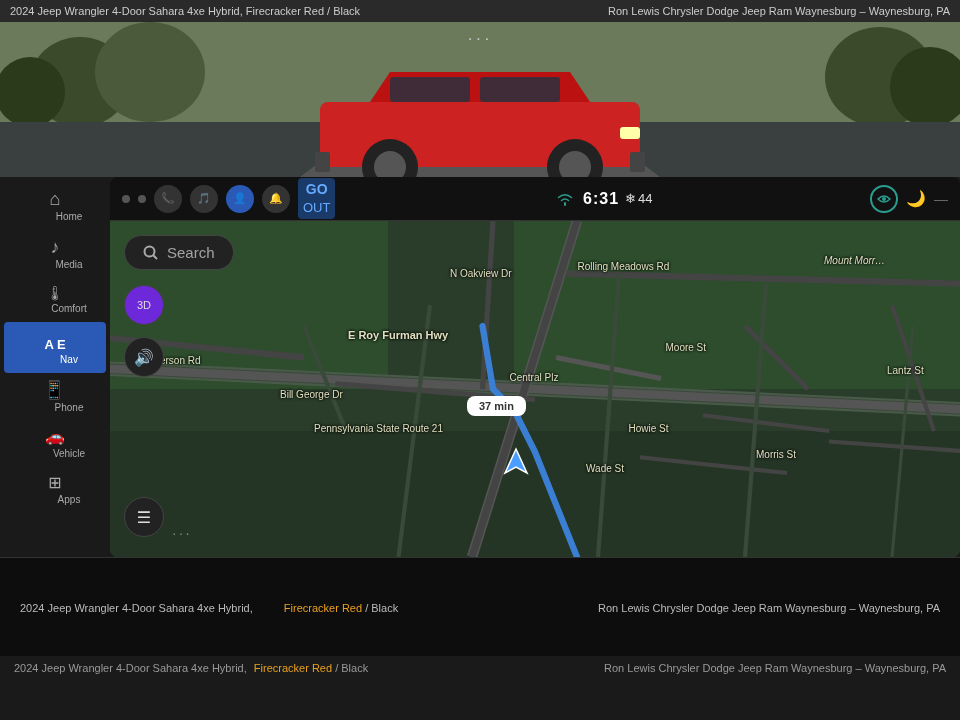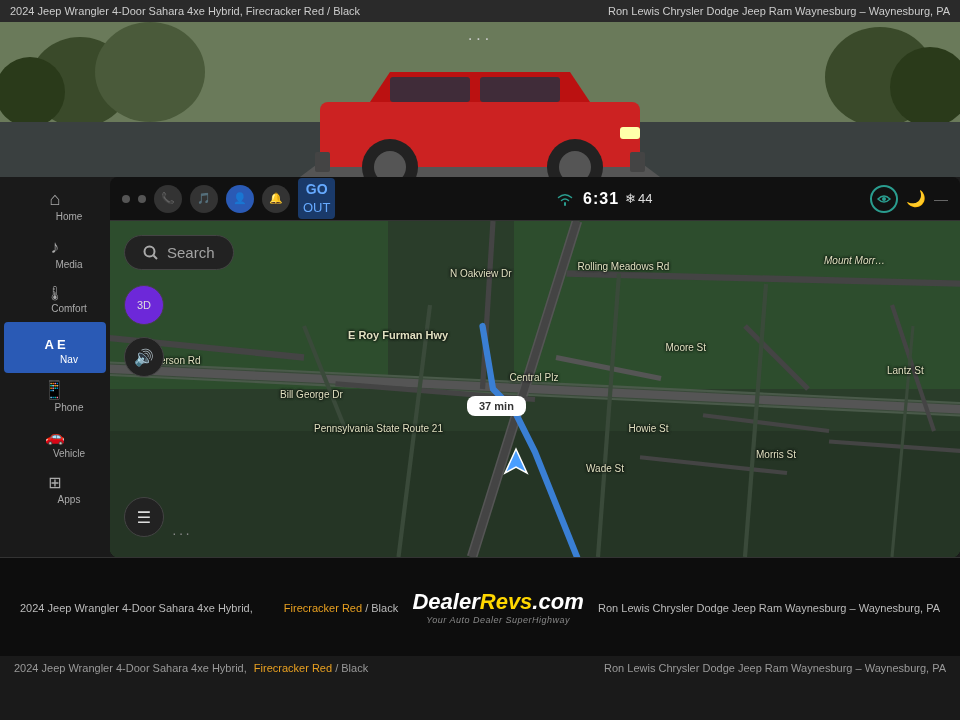--- a/index.html
+++ b/index.html
@@ -573,28 +573,20 @@
       <span id="footer-title-left">
         <span style="color:#bbb;font-size:11px;">2024 Jeep Wrangler 4-Door Sahara 4xe Hybrid,</span>
         <span style="margin-left:4px;padding-left:24px;">
           <span class="color-highlight" style="color:#e8a020;font-size:11px;">Firecracker Red</span>
           <span style="color:#bbb;font-size:11px;"> / </span>
           <span style="color:#bbb;font-size:11px;">Black</span>
         </span>
       </span>
     </div>
 
-    <div id="dealer-logo">
-      <div style="display:flex;align-items:baseline;gap:0;">
-        <span style="font-size:22px;font-weight:900;color:#fff;font-style:italic;">Dealer</span>
-        <span style="font-size:22px;font-weight:900;color:#ffd700;font-style:italic;">Revs</span>
-        <span style="font-size:22px;font-weight:900;color:#fff;font-style:italic;">.com</span>
-      </div>
-      <div style="font-size:9px;color:#888;letter-spacing:0.5px;font-style:italic;">Your Auto Dealer SuperHighway</div>
-    </div>
 
     <div>
       <span id="footer-title-right">Ron Lewis Chrysler Dodge Jeep Ram Waynesburg – Waynesburg, PA</span>
     </div>
   </div>
 
   <div id="footer-caption">
     <span class="footer-caption-text">
       <span>2024 Jeep Wrangler 4-Door Sahara 4xe Hybrid,</span>
       <span style="margin-left:4px;color:#e8a020;">Firecracker Red</span>

